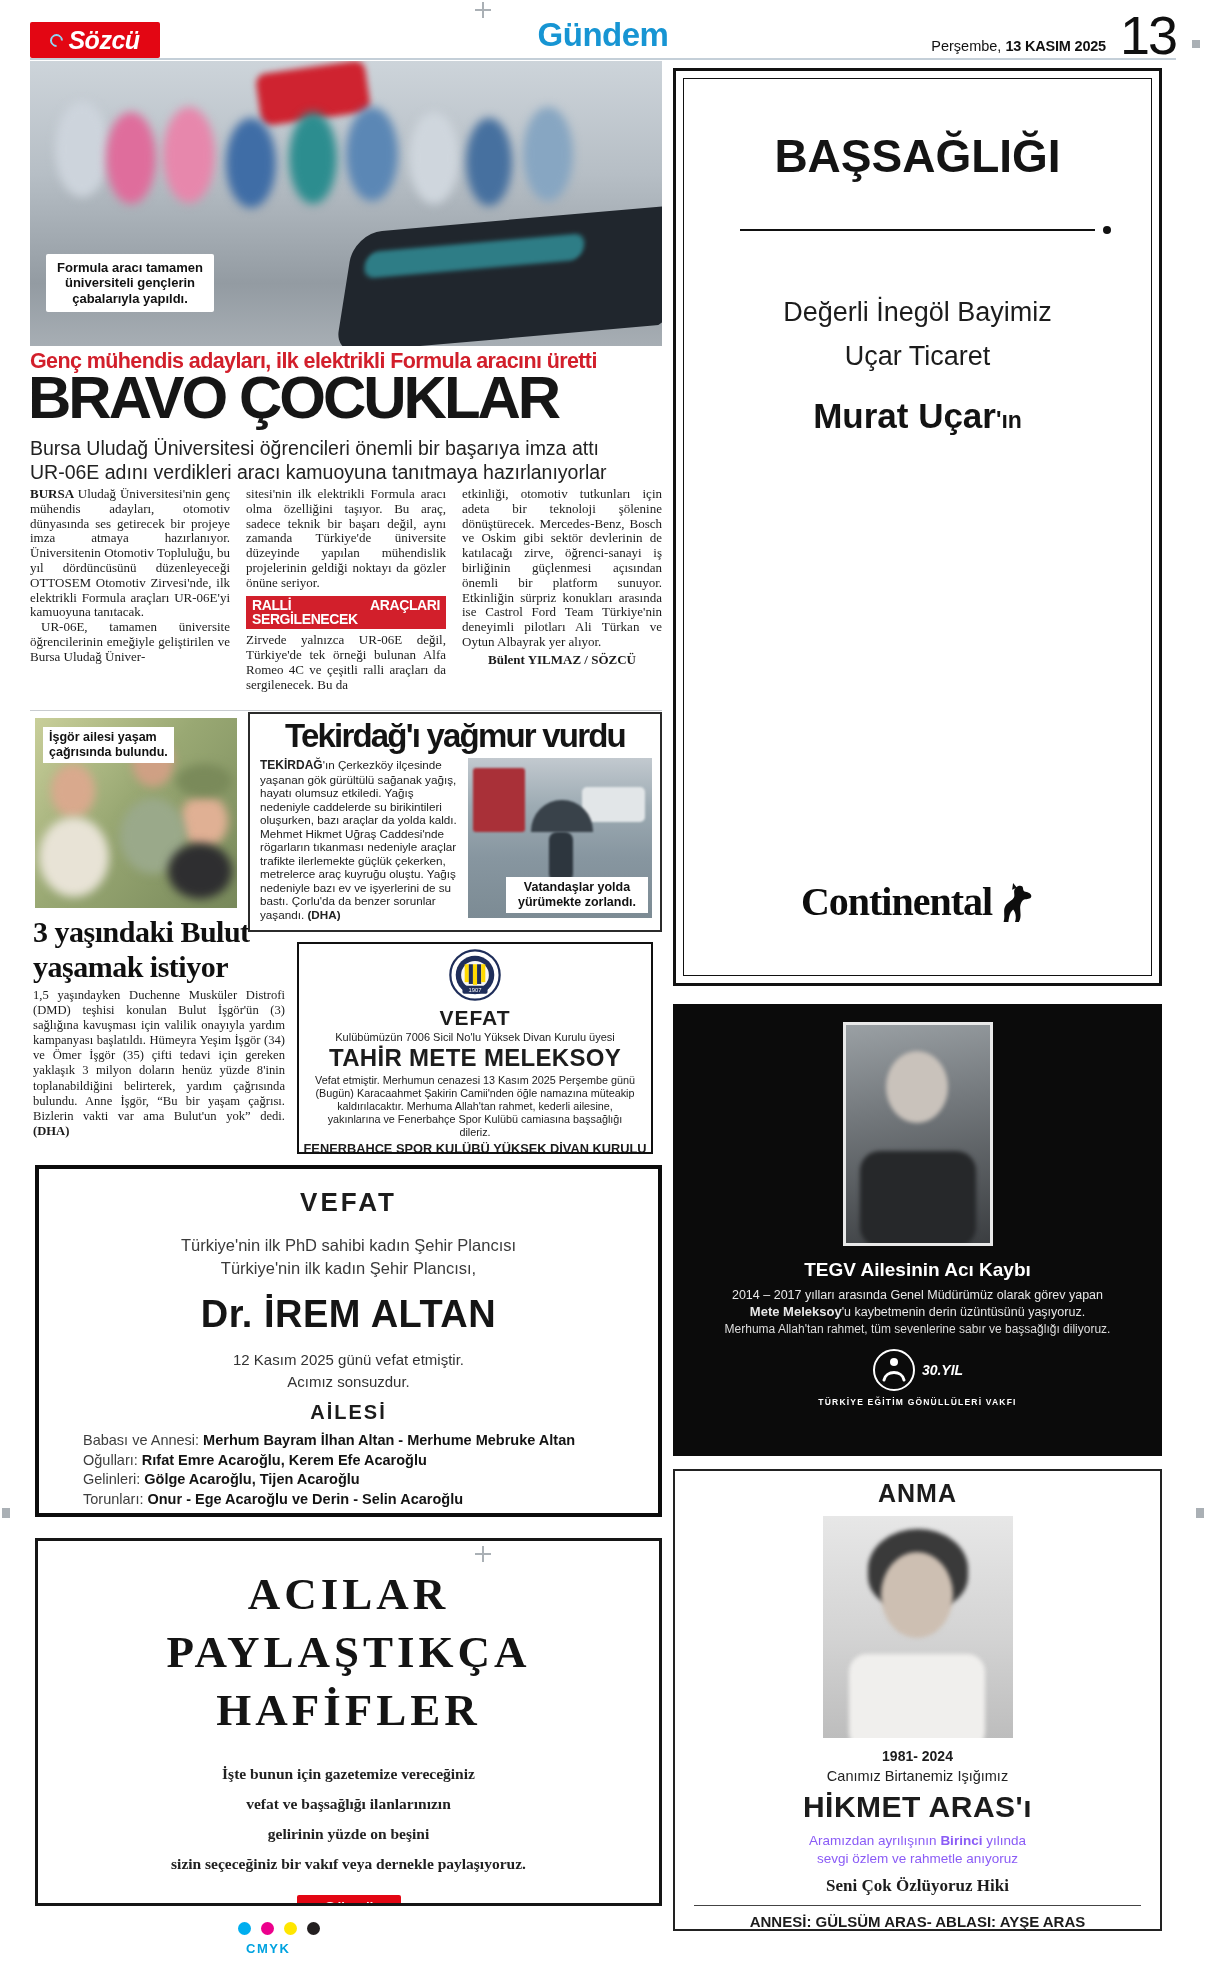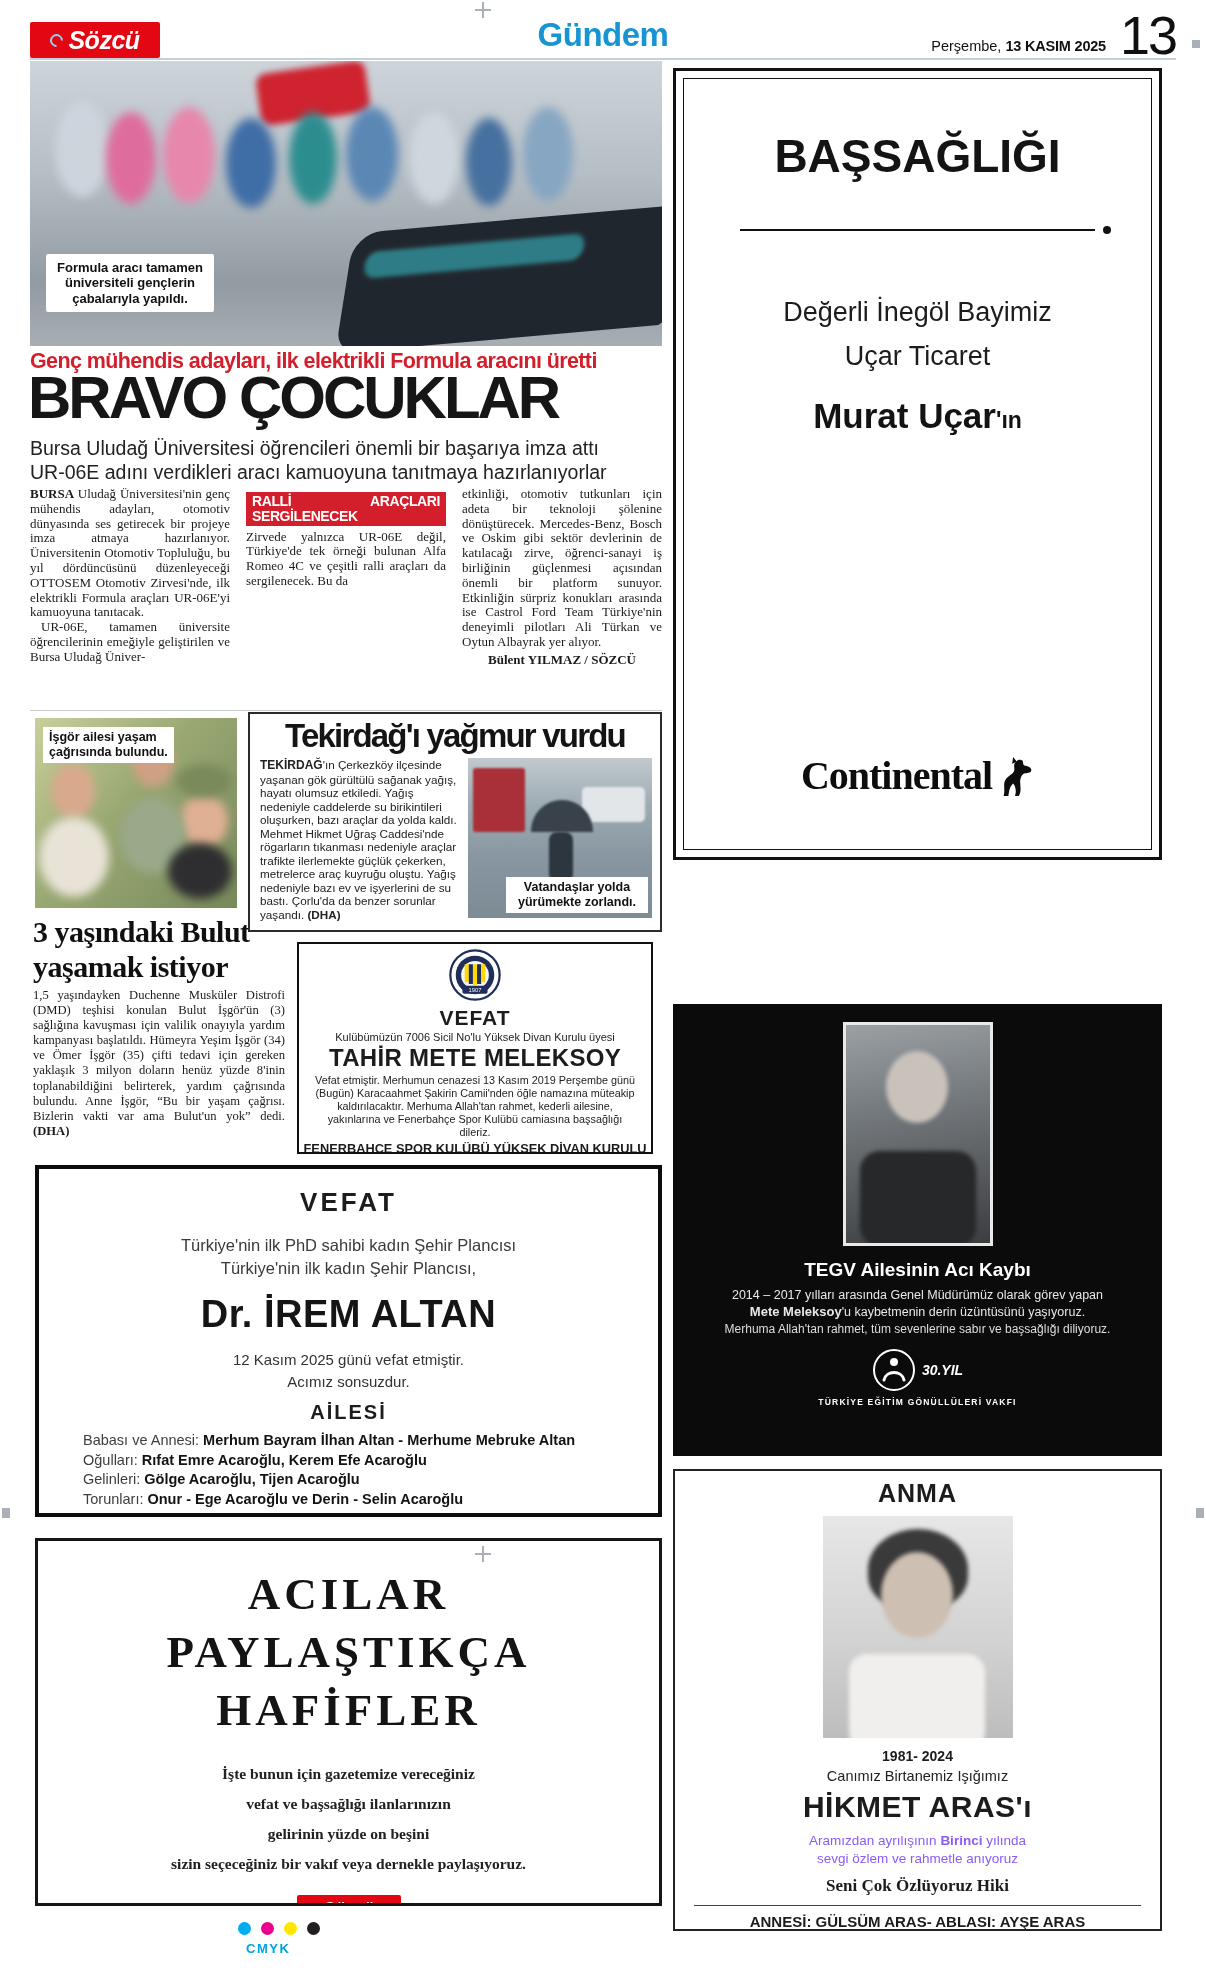--- a/index.html
+++ b/index.html
@@ -106,21 +106,21 @@
   
   .acilar-box { left:35px; top:1538px; width:627px; height:368px; border:3px solid #161616; background:#fff;
     text-align:center; padding-top:24px; font-family:"Liberation Serif",serif; overflow:hidden; }
   .acilar-title { font-size:45px; line-height:58px; font-weight:bold; letter-spacing:4px; color:#141414; }
   .acilar-lines { margin-top:20px; font-size:15.5px; line-height:30px; font-weight:bold; color:#212121; }
   .acilar-logo { display:inline-flex; align-items:center; justify-content:center; margin-top:16px;
     width:104px; height:27px; background:#e30613; color:#fff; font-family:"Liberation Sans",sans-serif;
     font-weight:bold; font-style:italic; font-size:17px; border-radius:2px; }
 
   
-  .bas-outer { left:673px; top:68px; width:489px; height:792px; border:3px solid #111; padding:7px; background:#fff; }
+  .bas-outer { left:673px; top:68px; width:489px; height:918px; border:3px solid #111; padding:7px; background:#fff; }
   .bas-inner { position:relative; width:100%; height:100%; border:1px solid #111; text-align:center; }
   .bas-title { margin-top:50px; font-size:46px; font-weight:bold; color:#141414; }
   .bas-divider { position:relative; margin:46px auto 0; width:355px; height:2px; background:#111; }
   .bas-divider::after { content:""; position:absolute; right:-16px; top:-3px; width:8px; height:8px;
     border-radius:50%; background:#111; }
   .bas-l1 { margin-top:66px; font-size:27px; color:#1c1c1c; }
   .bas-l2 { margin-top:13px; font-size:27px; color:#1c1c1c; }
   .bas-name { margin-top:24px; font-size:35px; font-weight:bold; color:#131313; }
   .bas-name .sfx { font-size:23px; font-weight:bold; }
   .bas-body { margin:24px 24px 0; font-size:26.5px; line-height:41px; color:#1b1b1b; }
@@ -197,20 +197,21 @@
   <div class="abs subhead">
     <div>Bursa Uludağ Üniversitesi öğrencileri önemli bir başarıya imza attı</div>
     <div>UR-06E adını verdikleri aracı kamuoyuna tanıtmaya hazırlanıyorlar</div>
   </div>
   <div class="abs body-cols">
     <div class="col">
       <p><span class="lead-word">BURSA</span><span> Uludağ Üniversitesi'nin genç mühendis adayları, otomotiv dünyasında ses getirecek bir projeye imza atmaya hazırlanıyor. Üniversitenin Otomotiv Topluluğu, bu yıl dördüncüsünü düzenleyeceği OTTOSEM Otomotiv Zirvesi'nde, ilk elektrikli Formula araçları UR-06E'yi kamuoyuna tanıtacak.</span></p>
       <p>UR-06E, tamamen üniversite öğrencilerinin emeğiyle geliştirilen ve Bursa Uludağ Üniver-</p>
     </div>
     <div class="col">
+      <p>sitesi'nin ilk elektrikli Formula aracı olma özelliğini taşıyor. Bu araç, sadece teknik bir başarı değil, aynı zamanda Türkiye'de üniversite düzeyinde yapılan mühendislik projelerinin geldiği noktayı da gözler önüne seriyor.</p>
       <span class="red-banner">RALLİ ARAÇLARI SERGİLENECEK</span>
       <p>Zirvede yalnızca UR-06E değil, Türkiye'de tek örneği bulunan Alfa Romeo 4C ve çeşitli ralli araçları da sergilenecek. Bu da</p>
     </div>
     <div class="col">
       <p>etkinliği, otomotiv tutkunları için adeta bir teknoloji şölenine dönüştürecek. Mercedes-Benz, Bosch ve Oskim gibi sektör devlerinin de katılacağı zirve, öğrenci-sanayi iş birliğinin güçlenmesi açısından önemli bir platform sunuyor. Etkinliğin sürpriz konukları arasında ise Castrol Ford Team Türkiye'nin deneyimli pilotları Ali Türkan ve Oytun Albayrak yer alıyor.</p>
       <div class="byline">Bülent YILMAZ / SÖZCÜ</div>
     </div>
   </div>
   <div class="abs mid-rule"></div>
 
@@ -256,21 +257,21 @@
       <rect x="22.1" y="17" width="4.6" height="22" fill="#1f2e5a"></rect>
       <rect x="26.7" y="17" width="4.6" height="23" fill="#ffd900"></rect>
       <rect x="31.3" y="17" width="4.6" height="22" fill="#1f2e5a"></rect>
       <rect x="35.9" y="17" width="4.6" height="20" fill="#ffd900"></rect>
       <rect x="15" y="41" width="28" height="9" rx="2" fill="#1f2e5a"></rect>
       <text x="29" y="48" font-size="6.5" fill="#ffffff" text-anchor="middle" font-family="Liberation Sans,sans-serif">1907</text>
     </svg>
     <div class="fb-title">VEFAT</div>
     <div class="fb-sub">Kulübümüzün 7006 Sicil No'lu Yüksek Divan Kurulu üyesi</div>
     <div class="fb-name">TAHİR METE MELEKSOY</div>
-    <div class="fb-body">Vefat etmiştir. Merhumun cenazesi 13 Kasım 2019 Perşembe günü (Bugün) Karacaahmet Şakirin Camii'nden öğle namazına müteakip kaldırılacaktır. Merhuma Allah'tan rahmet, kederli ailesine, yakınlarına ve Fenerbahçe Spor Kulübü camiasına başsağlığı dileriz.</div>
+    <div class="fb-body">Vefat etmiştir. Merhumun cenazesi 13 Kasım 2025 Perşembe günü (Bugün) Karacaahmet Şakirin Camii'nden öğle namazına müteakip kaldırılacaktır. Merhuma Allah'tan rahmet, kederli ailesine, yakınlarına ve Fenerbahçe Spor Kulübü camiasına başsağlığı dileriz.</div>
     <div class="fb-footer">FENERBAHÇE SPOR KULÜBÜ YÜKSEK DİVAN KURULU</div>
   </div>
 
   <div class="abs irem-box">
     <div class="irem-title">VEFAT</div>
     <div class="irem-lines">
       <div>Türkiye'nin ilk PhD sahibi kadın Şehir Plancısı</div>
       <div>Türkiye'nin ilk kadın Şehir Plancısı,</div>
     </div>
     <div class="irem-name">Dr. İREM ALTAN</div>

